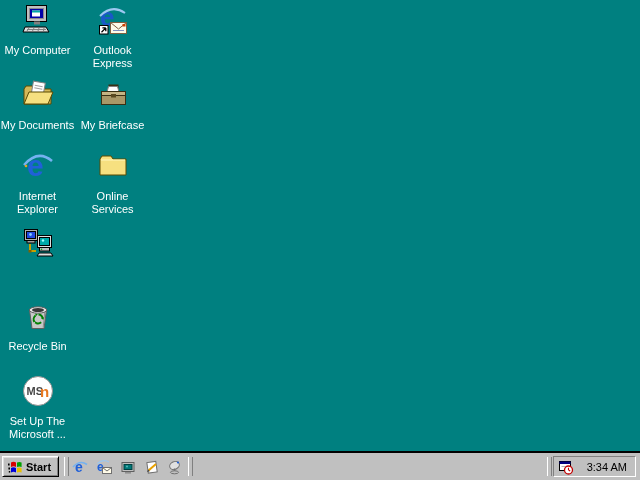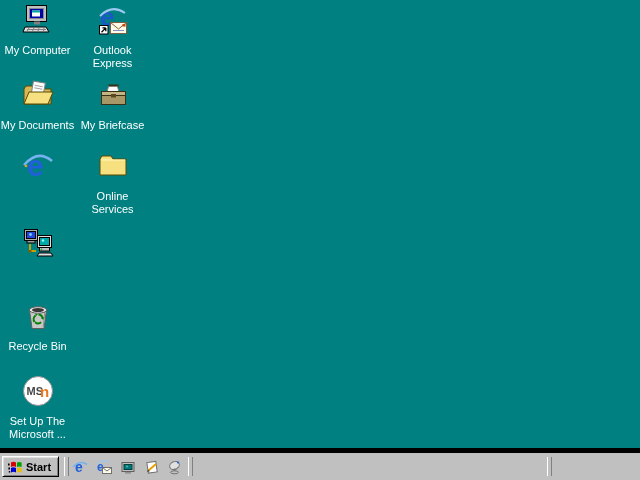--- a/index.html
+++ b/index.html
@@ -31,21 +31,21 @@
     line-height: 13px;
     text-align: center;
   }
 
   
   #taskbar {
     position: absolute;
     left: 0; bottom: 0;
     width: 640px; height: 27px;
     background: #c0c0c0;
-    border-top: 5px solid #000000;
+    border-top: 2px solid #000000;
     box-shadow: 0 -2px 0 #008080 inset 0 0; 
   }
   #start-button {
     position: absolute;
     left: 2px; top: 3px;
     width: 57px; height: 21px;
     background: #c0c0c0;
     border: 1px solid;
     border-color: #ffffff #000000 #000000 #ffffff;
     box-shadow: inset 1px 1px 0 #dfdfdf, inset -1px -1px 0 #808080;
@@ -135,20 +135,21 @@
     </svg>
     <div class="label">My Documents</div>
   </div>
 
   <div class="icon-cell" style="left:0;top:150px">
     <svg class="glyph" viewBox="0 0 32 32">
       <text x="5" y="26" font-size="30" font-weight="bold" fill="#2060d8">e</text>
       <path d="M2 15 Q16 -1 30 11" fill="none" stroke="#74b2f0" stroke-width="2.5"></path>
       <circle cx="4" cy="16" r="1.3" fill="#e8a020"></circle>
     </svg>
+    <div class="label">Internet Explorer</div>
   </div>
 
   <div class="icon-cell" style="left:0;top:227px">
     <svg class="glyph" viewBox="0 0 32 32">
       <rect x="2.5" y="2.5" width="13" height="11" fill="#b0b0b0" stroke="#000"></rect>
       <rect x="4.5" y="4.5" width="9" height="7" fill="#2048e0" stroke="#000"></rect>
       <circle cx="8.5" cy="7.5" r="1.4" fill="#80c8ff"></circle>
       <rect x="5" y="13.5" width="8" height="2.5" fill="#a0a0a0" stroke="#000"></rect>
       <path d="M8 17 v7 h6" fill="none" stroke="#c8a000" stroke-width="2"></path>
       <rect x="6.5" y="23" width="3" height="2.5" fill="#806000"></rect>
@@ -279,15 +280,25 @@
         <circle cx="11" cy="3.5" r="1.1" fill="#2060d8"></circle>
         <path d="M7.5 9.5 L7.5 13" stroke="#707070" stroke-width="1.5"></path>
         <ellipse cx="7.5" cy="13.3" rx="4" ry="1.5" fill="#c0c0c0" stroke="#707070"></ellipse>
       </svg>
     </div>
 
     <div class="ql-handle" style="left:188px"></div>
 
     <div id="tray-divider"></div>
 
+    <div id="tray">
+      <svg viewBox="0 0 16 16">
+        <rect x="1.5" y="2.5" width="11" height="9" fill="#ffffff" stroke="#000"></rect>
+        <rect x="1.5" y="2.5" width="11" height="2.5" fill="#000080"></rect>
+        <line x1="3.5" y1="7.5" x2="10.5" y2="7.5" stroke="#b0b0b0"></line>
+        <circle cx="10.5" cy="11" r="4" fill="#ffffff" stroke="#c00000" stroke-width="1.3"></circle>
+        <path d="M10.5 11 v-2.2 M10.5 11 l1.7 1" stroke="#c00000" stroke-width="1.1" fill="none"></path>
+      </svg>
+      <span id="tray-time">3:34 AM</span>
+    </div>
 
   </div>
 </div>
 
 </body></html>

